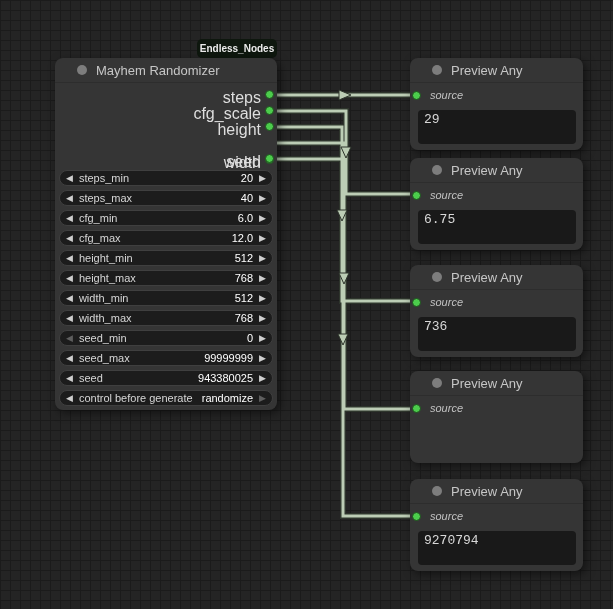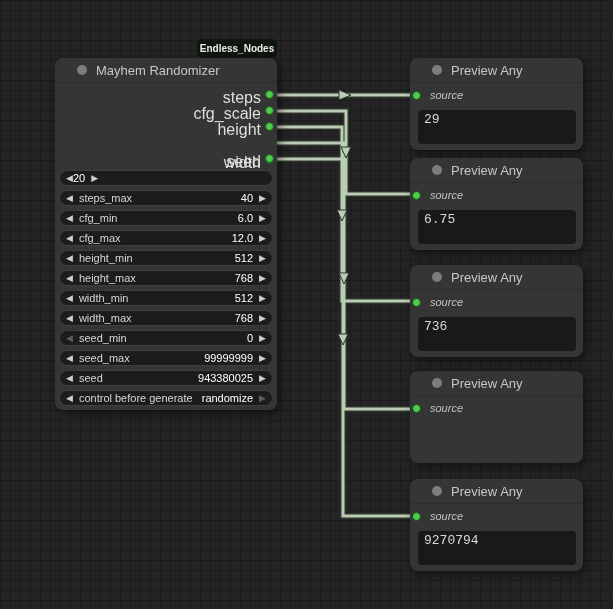--- a/index.html
+++ b/index.html
@@ -134,20 +134,21 @@
           <span class="port out-port"></span>
         </div>
         <div class="out-row" style="top: 93px;">
           <span class="out-label">seed</span>
           <span class="port out-port"></span>
         </div>
       </div>
     <div id="widgets">
         <div class="widget" style="top: 112px;">
           <span class="warr">◀</span>
+          <span class="wlabel">steps_min</span>
           <span class="wvalue">20</span>
           <span class="warr">▶</span>
         </div>
         <div class="widget" style="top: 132px;">
           <span class="warr">◀</span>
           <span class="wlabel">steps_max</span>
           <span class="wvalue">40</span>
           <span class="warr">▶</span>
         </div>
         <div class="widget" style="top: 152px;">

